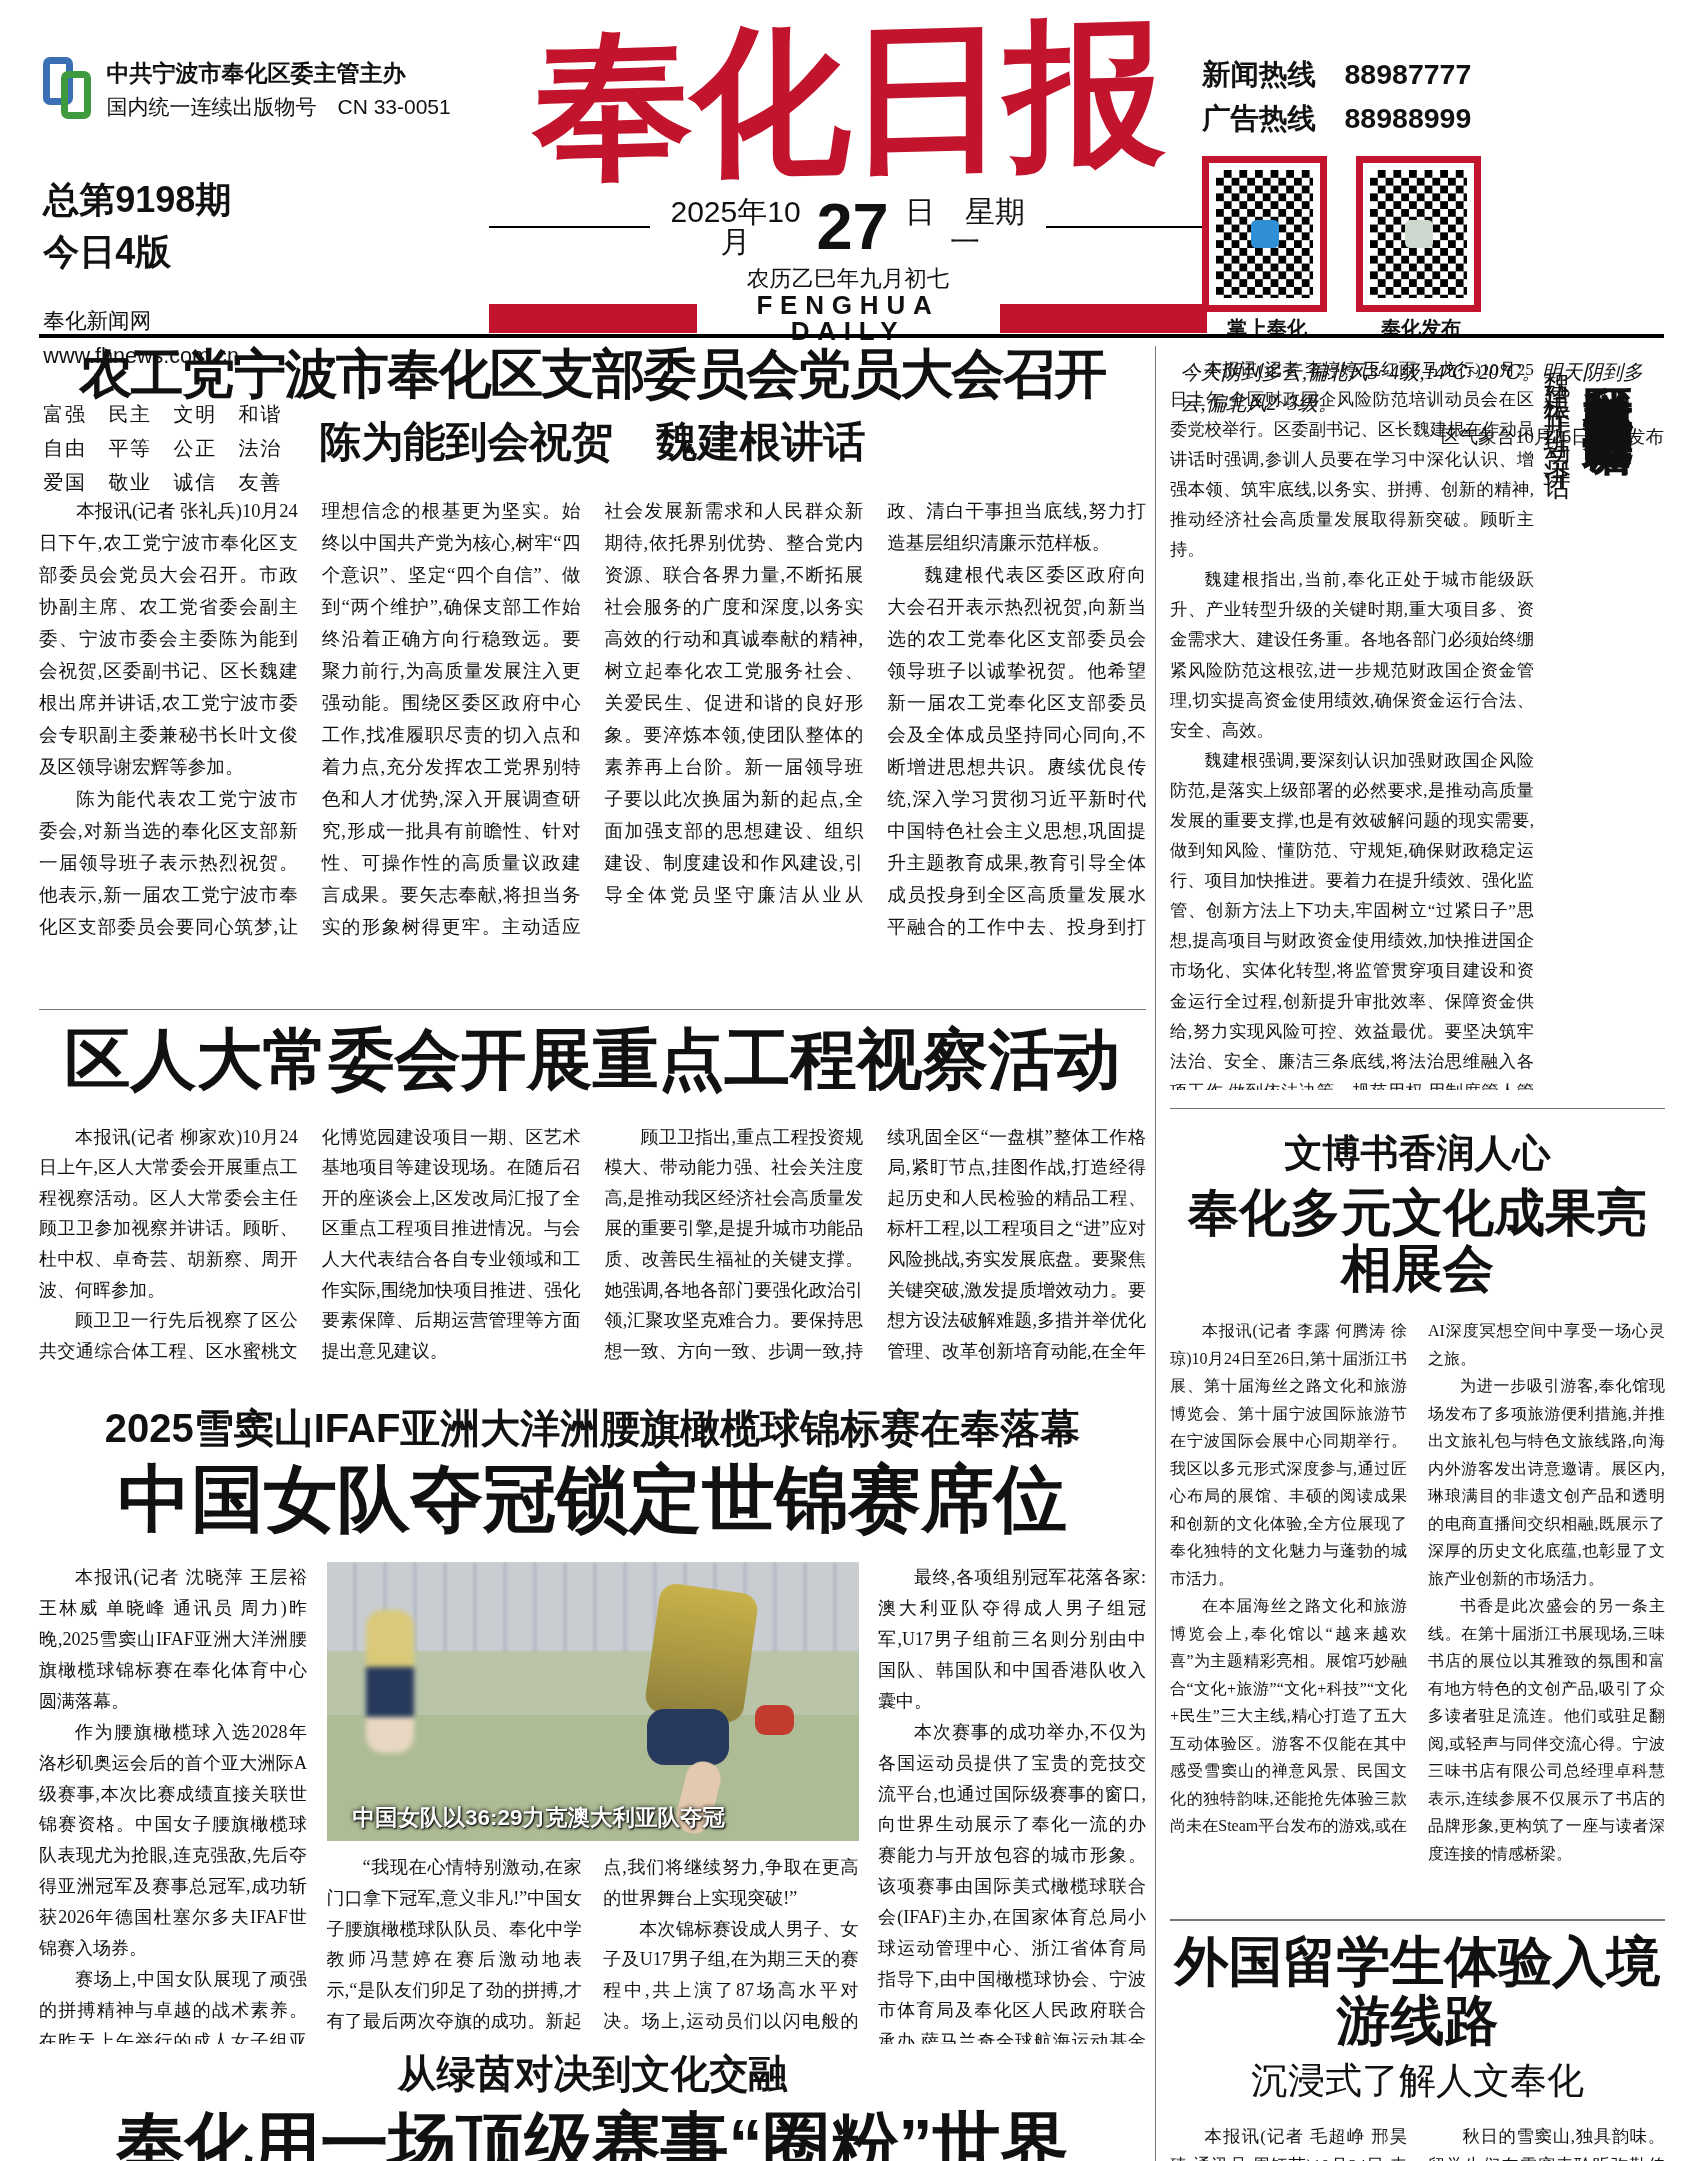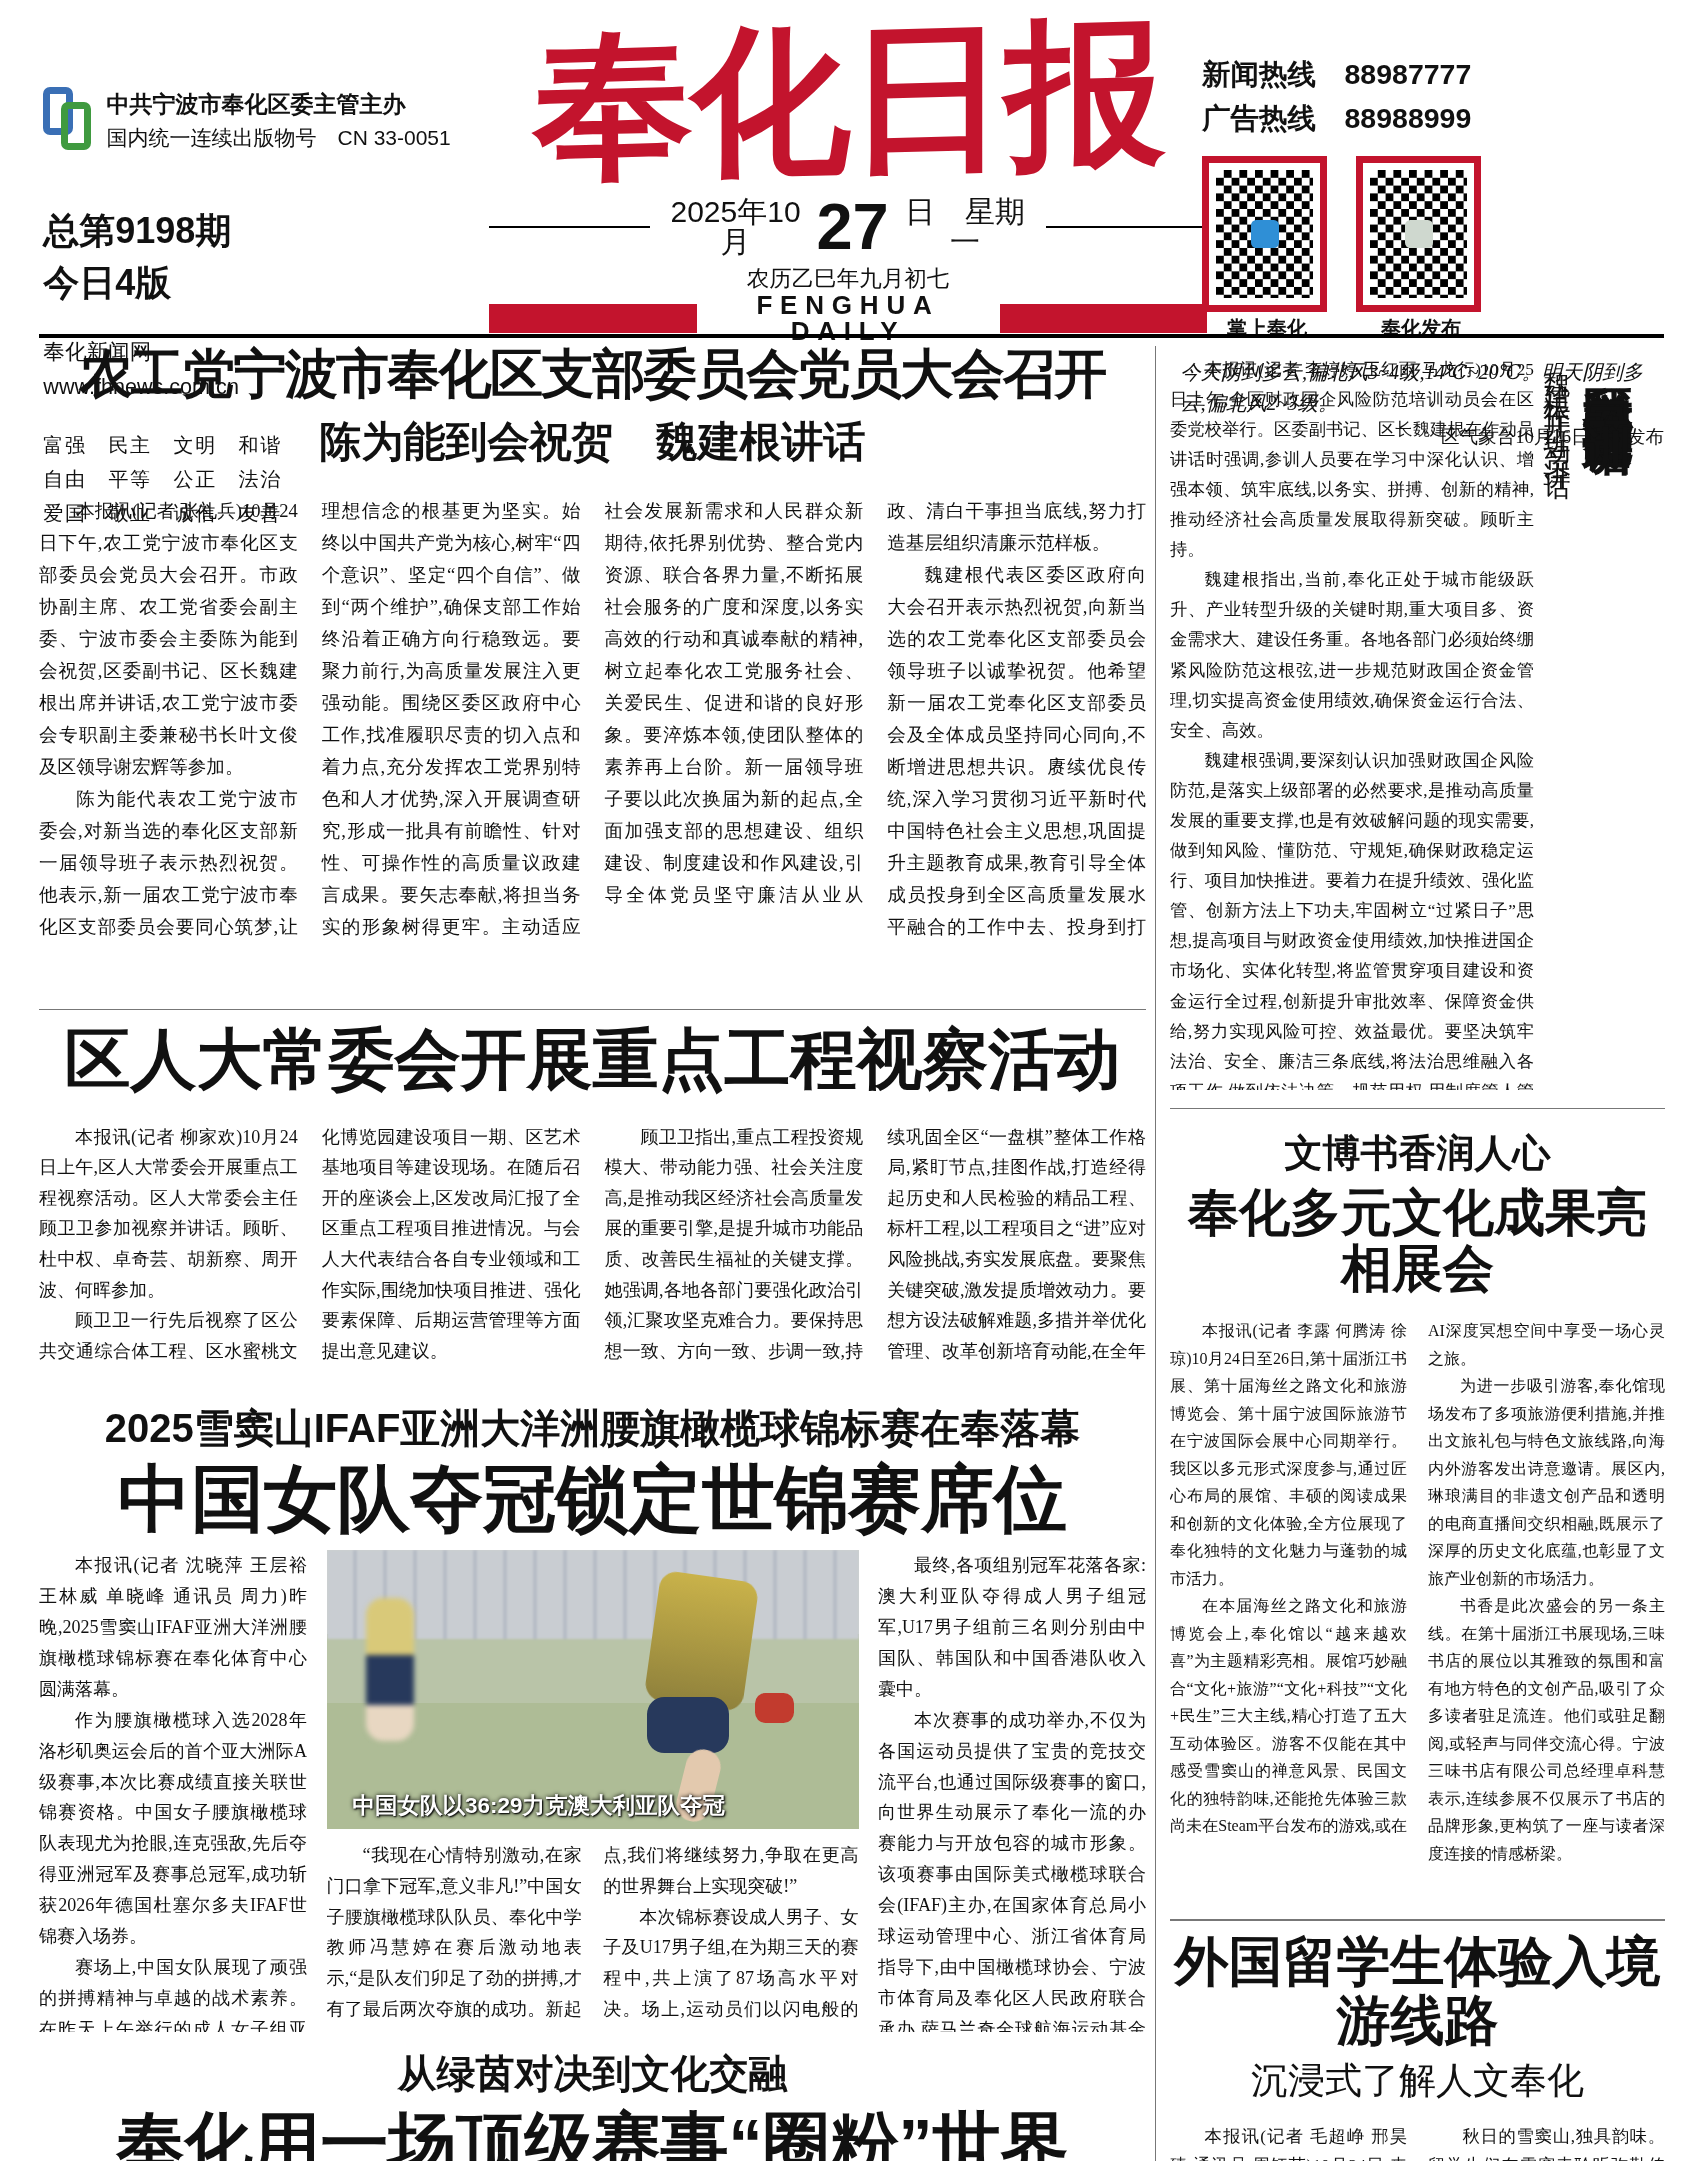--- a/index.html
+++ b/index.html
@@ -3,21 +3,21 @@
 <meta charset="utf-8">
 <style>
   * { margin:0; padding:0; box-sizing:border-box; }
   html,body { background:#e8e8e8; }
   .page { position:relative; width:1702px; height:2598px; background:#ffffff;
           font-family:"Liberation Serif","DejaVu Serif",serif; color:#111; overflow:hidden; }
 
   
   .masthead { position:absolute; left:39px; top:13px; width:1625px; height:307px; }
   .mh-left { position:absolute; left:4.3px; top:43px; width:424px; }
-  .pub-row { display:flex; gap:11.2px; align-items:flex-start;margin-top:31px; }
+  .pub-row { display:flex; gap:11.2px; align-items:center; }
   .logo { position:relative; width:52px; height:65px; flex:0 0 auto; }
   .logo .l1 { position:absolute; left:0; top:0; width:30px; height:48px; border:7px solid #3a6fb5; border-radius:7px; }
   .logo .l2 { position:absolute; left:18px; top:14.7px; width:30px; height:48px; border:7px solid #3f9a3f; border-radius:7px; }
   .pub-lines div:first-child { font:700 23px/1.5 "Liberation Sans","DejaVu Sans",sans-serif; }
   .pub-lines div:last-child  { font:400 21px/1.5 "Liberation Sans","DejaVu Sans",sans-serif; }
   .issue { margin-top:52px; font:900 36px/1.45 "Liberation Sans","DejaVu Sans",sans-serif; }
   .site  { margin-top:26px; font:400 21.6px/1.6 "Liberation Sans","DejaVu Sans",sans-serif; }
   .values { margin-top:24px; font:400 20px/1.7 "Liberation Sans","DejaVu Sans",sans-serif; letter-spacing:1.7px; }
 
   .mh-center { position:absolute; left:450px; top:0; width:718px; text-align:center; }
@@ -65,21 +65,21 @@
   
   .a2 { position:absolute; left:39px; top:1023px; width:1107px; }
   .a2 .headline { font-size:66px; line-height:1.1; }
   .a2 .body-text { margin-top:26px; height:268px; column-count:4; column-gap:24px;
                    font-size:18px; line-height:1.7; overflow:hidden; }
 
   
   .sport { position:absolute; left:39px; top:1406px; width:1107px; }
   .sport .kicker { text-align:center; font:700 40px/1.1 "Liberation Sans","DejaVu Sans",sans-serif; }
   .sport .headline { margin-top:11.2px; font-size:73px; line-height:1.05; }
-  .sport-flex { display:flex; gap:19.5px; margin-top:12px; }
+  .sport-flex { display:flex; gap:19.5px; margin-top:24px; }
   .sp-col { width:268px; height:482px; font-size:18px; line-height:1.72; overflow:hidden; }
   .sp-mid { width:532px; }
   .photo { position:relative; width:532px; height:279px; overflow:hidden;
            background:linear-gradient(180deg,#cfd3cf 0 30%,#b9c4a8 30% 55%,#aebc96 55% 100%); }
   .photo .stand { position:absolute; left:0; top:0; width:100%; height:32%;
            background:repeating-linear-gradient(90deg,#c9cdd2 0 26px,#b7bdc6 26px 30px); filter:blur(0.9px); }
   .player { position:absolute; border-radius:17.3px; filter:blur(0.4px); }
   .pl-far { left:39px; top:48px; width:48px; height:143px;
             background:linear-gradient(180deg,#d9c979 0 40%,#27395c 40% 75%,#e8d7c2 75%); filter:blur(2.6px); }
   .pl-main-torso { right:108px; top:26px; width:99px; height:130px;

